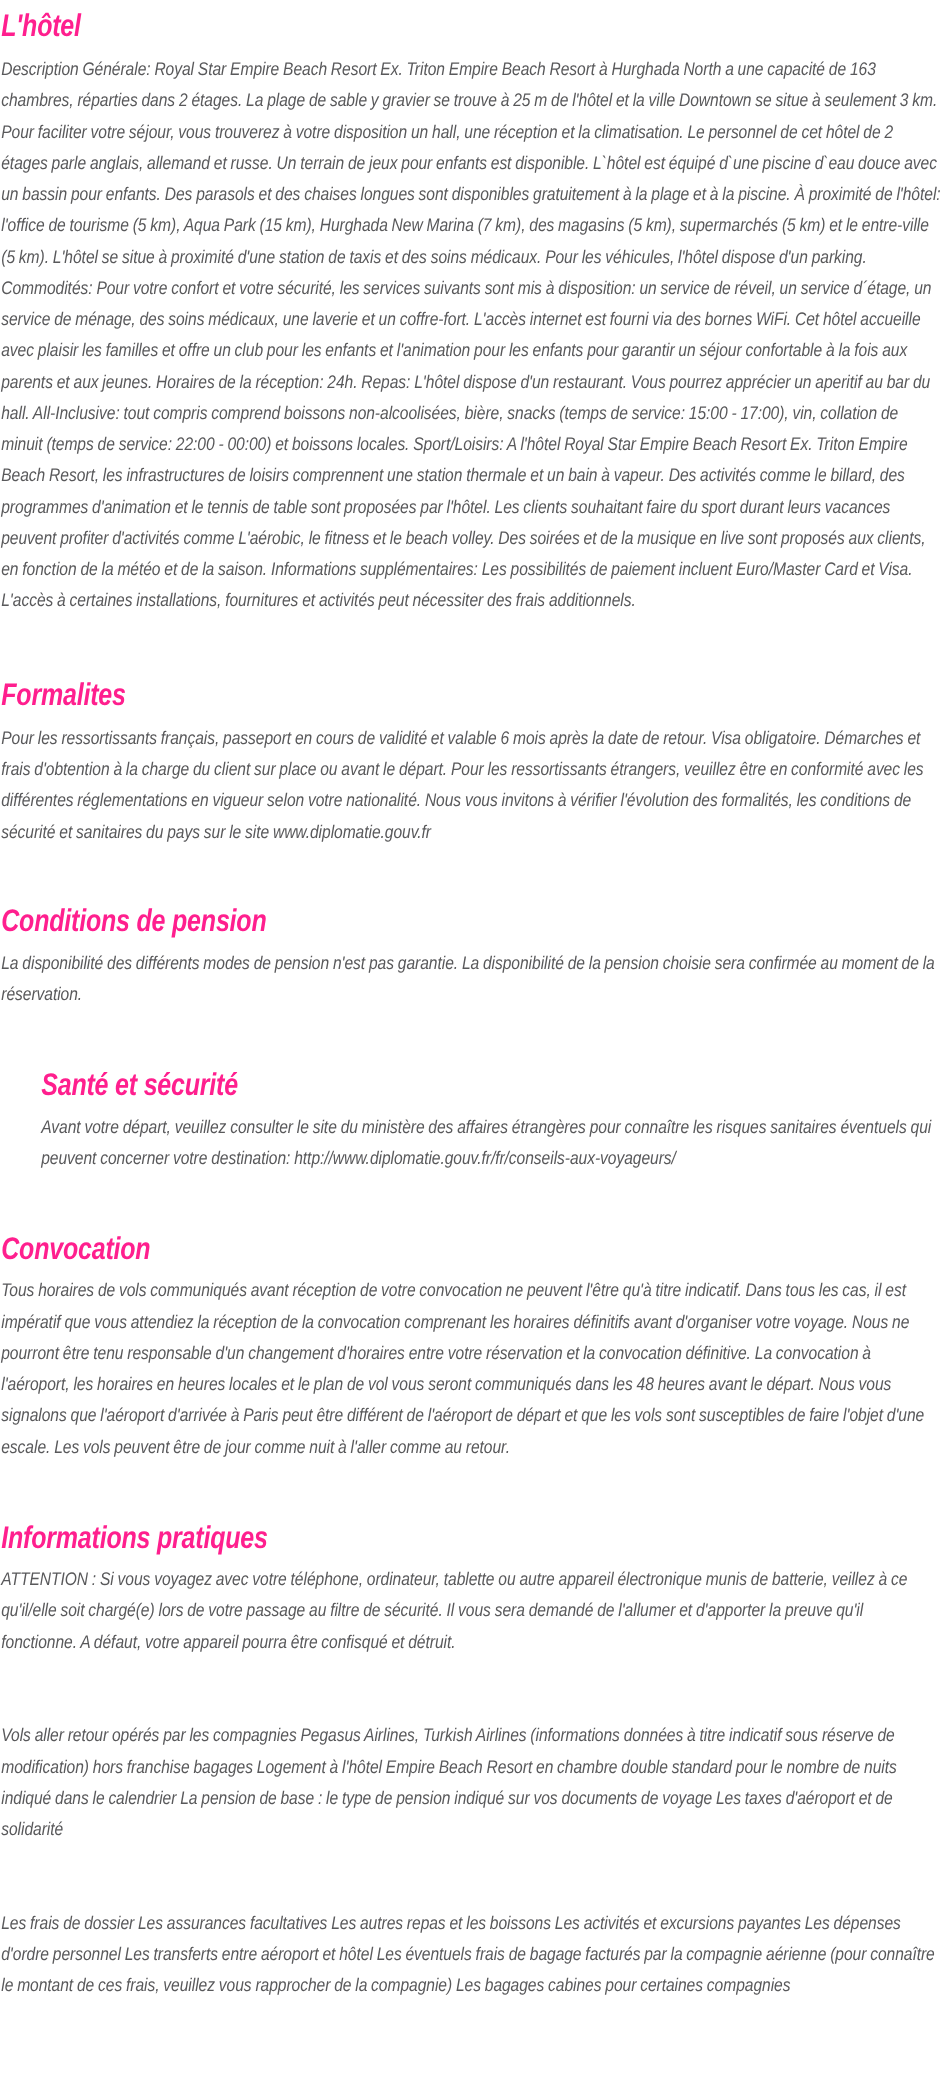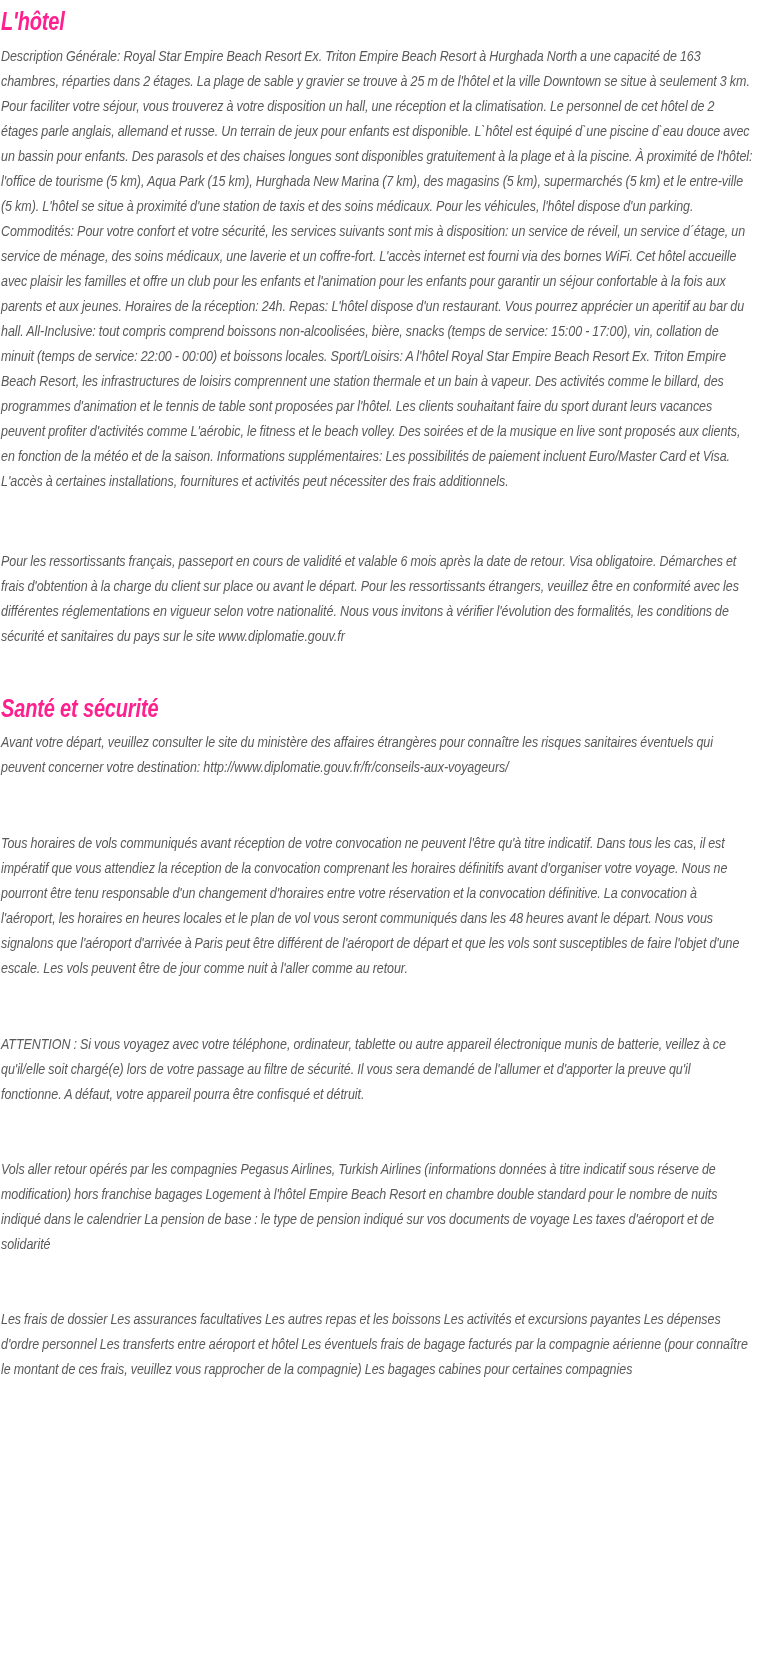--- a/index.html
+++ b/index.html
@@ -53,21 +53,21 @@
     word-spacing: -0.4px;
   }
   
   .sec { margin: 0; padding: 0; }
   .sec-hotel            { padding-top: 6px; }
   .sec-hotel .gap       { height: 8px; }
   .sec-formalites       { padding-top: 47px; }
   .sec-formalites .gap  { height: 8px; }
   .sec-pension          { padding-top: 43px; }
   .sec-pension .gap     { height: 7px; }
-  .sec-sante            { padding-top: 44px; }
+  .sec-sante            { padding-top: 44px; padding-left: 32px; }
   .sec-sante .gap       { height: 7px; }
   .sec-convocation      { padding-top: 44px; }
   .sec-convocation .gap { height: 7px; }
   .sec-infos            { padding-top: 44px; }
   .sec-infos .gap       { height: 7px; }
   .sec-inclus           { padding-top: 43px; }
   .sec-inclus .gap      { height: 7px; }
   .sec-exclus           { padding-top: 43px; }
   .sec-exclus .gap      { height: 7px; }
 </style>
@@ -78,39 +78,55 @@
 
   <section class="sec sec-hotel">
     <div class="section-title-wrap">
       <h2 class="section-title">L'hôtel</h2>
     </div>
     <div class="gap"></div>
     <p class="body-text">Description Générale: Royal Star Empire Beach Resort Ex. Triton Empire Beach Resort à Hurghada North a une capacité de 163 chambres, réparties dans 2 étages. La plage de sable y gravier se trouve à 25 m de l'hôtel et la ville Downtown se situe à seulement 3 km. Pour faciliter votre séjour, vous trouverez à votre disposition un hall, une réception et la climatisation. Le personnel de cet hôtel de 2 étages parle anglais, allemand et russe. Un terrain de jeux pour enfants est disponible. L`hôtel est équipé d`une piscine d`eau douce avec un bassin pour enfants. Des parasols et des chaises longues sont disponibles gratuitement à la plage et à la piscine. À proximité de l'hôtel: l'office de tourisme (5 km), Aqua Park (15 km), Hurghada New Marina (7 km), des magasins (5 km), supermarchés (5 km) et le entre-ville (5 km). L'hôtel se situe à proximité d'une station de taxis et des soins médicaux. Pour les véhicules, l'hôtel dispose d'un parking. Commodités: Pour votre confort et votre sécurité, les services suivants sont mis à disposition: un service de réveil, un service d´étage, un service de ménage, des soins médicaux, une laverie et un coffre-fort. L'accès internet est fourni via des bornes WiFi. Cet hôtel accueille avec plaisir les familles et offre un club pour les enfants et l'animation pour les enfants pour garantir un séjour confortable à la fois aux parents et aux jeunes. Horaires de la réception: 24h. Repas: L'hôtel dispose d'un restaurant. Vous pourrez apprécier un aperitif au bar du hall. All-Inclusive: tout compris comprend boissons non-alcoolisées, bière, snacks (temps de service: 15:00 - 17:00), vin, collation de minuit (temps de service: 22:00 - 00:00) et boissons locales. Sport/Loisirs: A l'hôtel Royal Star Empire Beach Resort Ex. Triton Empire Beach Resort, les infrastructures de loisirs comprennent une station thermale et un bain à vapeur. Des activités comme le billard, des programmes d'animation et le tennis de table sont proposées par l'hôtel. Les clients souhaitant faire du sport durant leurs vacances peuvent profiter d'activités comme L'aérobic, le fitness et le beach volley. Des soirées et de la musique en live sont proposés aux clients, en fonction de la météo et de la saison. Informations supplémentaires: Les possibilités de paiement incluent Euro/Master Card et Visa. L'accès à certaines installations, fournitures et activités peut nécessiter des frais additionnels.</p>
   </section>
 
   <section class="sec sec-formalites">
+    <div class="section-title-wrap">
+      <h2 class="section-title">Formalites</h2>
+    </div>
     <div class="gap"></div>
     <p class="body-text">Pour les ressortissants français, passeport en cours de validité et valable 6 mois après la date de retour. Visa obligatoire. Démarches et frais d'obtention à la charge du client sur place ou avant le départ. Pour les ressortissants étrangers, veuillez être en conformité avec les différentes réglementations en vigueur selon votre nationalité. Nous vous invitons à vérifier l'évolution des formalités, les conditions de sécurité et sanitaires du pays sur le site www.diplomatie.gouv.fr</p>
   </section>
 
+  <section class="sec sec-pension">
+    <div class="section-title-wrap">
+      <h2 class="section-title">Conditions de pension</h2>
+    </div>
+    <div class="gap"></div>
+    <p class="body-text">La disponibilité des différents modes de pension n'est pas garantie. La disponibilité de la pension choisie sera confirmée au moment de la réservation.</p>
+  </section>
 
   <section class="sec sec-sante">
     <div class="section-title-wrap">
       <h2 class="section-title">Santé et sécurité</h2>
     </div>
     <div class="gap"></div>
     <p class="body-text">Avant votre départ, veuillez consulter le site du ministère des affaires étrangères pour connaître les risques sanitaires éventuels qui peuvent concerner votre destination: http://www.diplomatie.gouv.fr/fr/conseils-aux-voyageurs/</p>
   </section>
 
   <section class="sec sec-convocation">
+    <div class="section-title-wrap">
+      <h2 class="section-title">Convocation</h2>
+    </div>
     <div class="gap"></div>
     <p class="body-text">Tous horaires de vols communiqués avant réception de votre convocation ne peuvent l'être qu'à titre indicatif. Dans tous les cas, il est impératif que vous attendiez la réception de la convocation comprenant les horaires définitifs avant d'organiser votre voyage. Nous ne pourront être tenu responsable d'un changement d'horaires entre votre réservation et la convocation définitive. La convocation à l'aéroport, les horaires en heures locales et le plan de vol vous seront communiqués dans les 48 heures avant le départ. Nous vous signalons que l'aéroport d'arrivée à Paris peut être différent de l'aéroport de départ et que les vols sont susceptibles de faire l'objet d'une escale. Les vols peuvent être de jour comme nuit à l'aller comme au retour.</p>
   </section>
 
   <section class="sec sec-infos">
+    <div class="section-title-wrap">
+      <h2 class="section-title">Informations pratiques</h2>
+    </div>
     <div class="gap"></div>
     <p class="body-text">ATTENTION : Si vous voyagez avec votre téléphone, ordinateur, tablette ou autre appareil électronique munis de batterie, veillez à ce qu'il/elle soit chargé(e) lors de votre passage au filtre de sécurité. Il vous sera demandé de l'allumer et d'apporter la preuve qu'il fonctionne. A défaut, votre appareil pourra être confisqué et détruit.</p>
   </section>
 
   <section class="sec sec-inclus">
     <div class="gap"></div>
     <p class="body-text">Vols aller retour opérés par les compagnies Pegasus Airlines, Turkish Airlines (informations données à titre indicatif sous réserve de modification) hors franchise bagages Logement à l'hôtel Empire Beach Resort en chambre double standard pour le nombre de nuits indiqué dans le calendrier La pension de base : le type de pension indiqué sur vos documents de voyage Les taxes d'aéroport et de solidarité</p>
   </section>
 
   <section class="sec sec-exclus">

